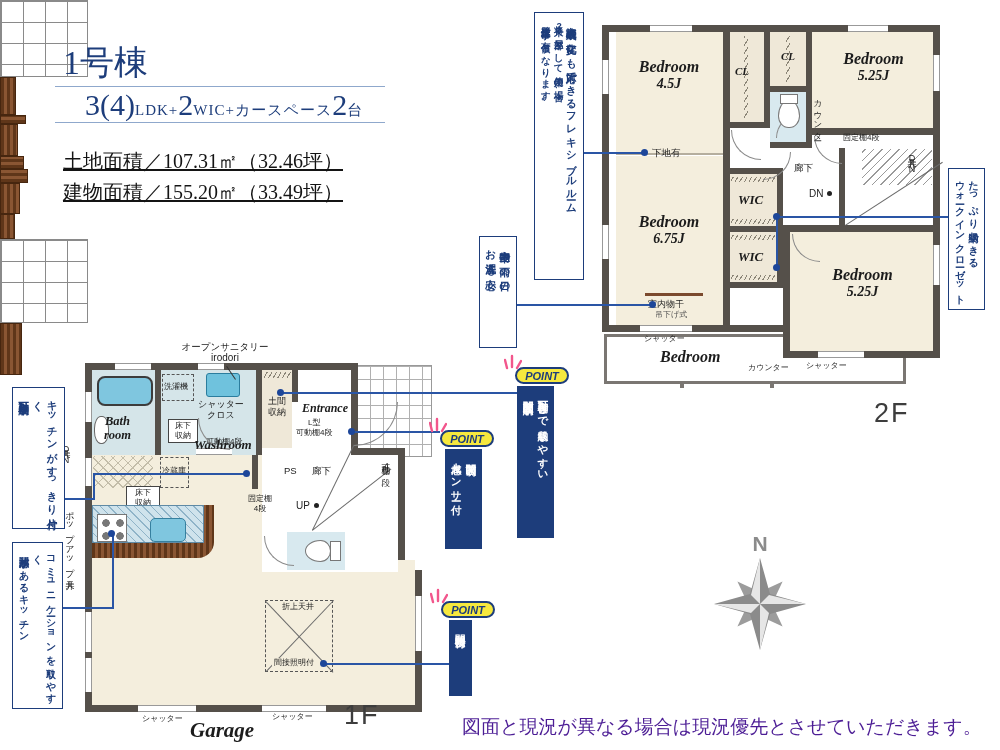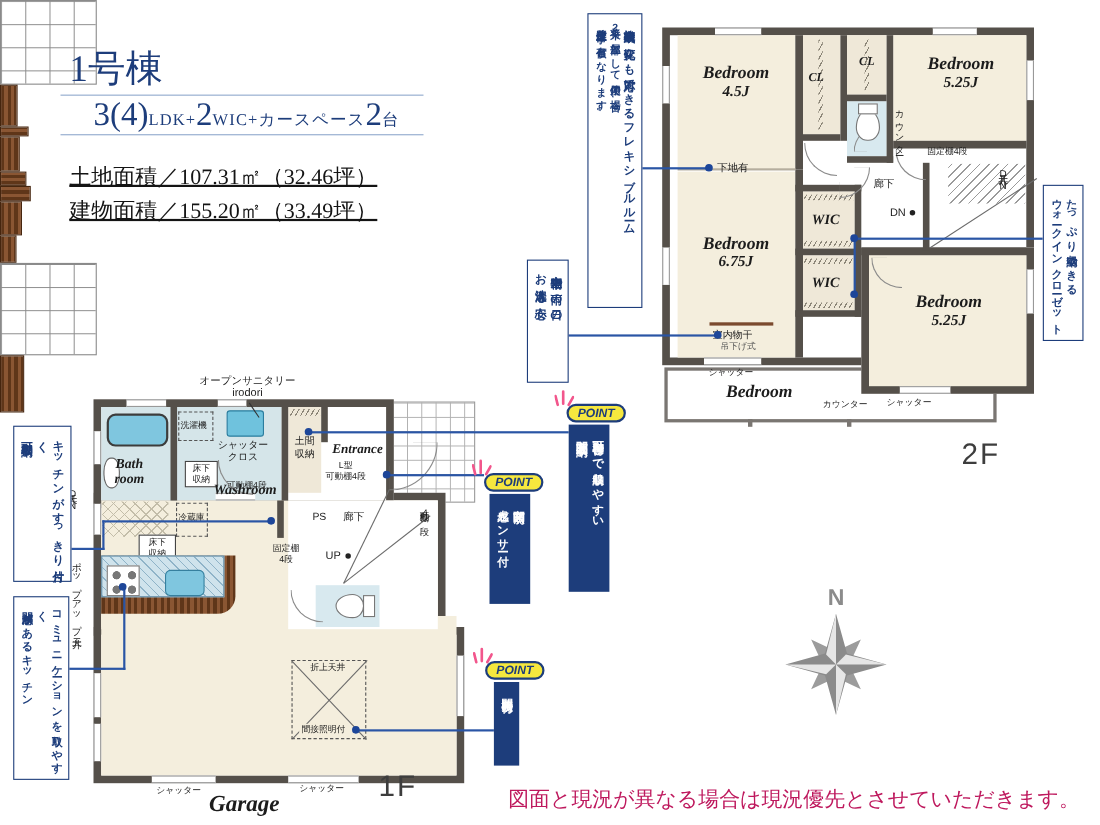--- a/index.html
+++ b/index.html
@@ -372,15 +372,15 @@
     <svg width="130" height="132" viewBox="0 0 130 132" style="position:absolute;left:0;top:0;">
       <polygon points="65,60 87.6,49.4 77,72 87.6,94.6 65,84 42.4,94.6 53,72 42.4,49.4" fill="#9c9c9c"></polygon>
       <polygon points="65,26 75,62 111,72 75,82 65,118 55,82 19,72 55,62" fill="#8b8b8b"></polygon>
       <polygon points="65,26 65,72 56,63" fill="#e6e6e6"></polygon>
       <polygon points="111,72 65,72 74,63" fill="#e6e6e6"></polygon>
       <polygon points="65,118 65,72 74,81" fill="#e6e6e6"></polygon>
       <polygon points="19,72 65,72 56,81" fill="#e6e6e6"></polygon>
     </svg>
   </div>
 
-  <div class="a" style="left:462px;top:714px;font-size:19px;color:#be185d;">図面と現況が異なる場合は現況優先とさせていただきます。</div>
+  <div class="a" style="left:462px;top:714px;font-size:19px;color:#4c1d95;">図面と現況が異なる場合は現況優先とさせていただきます。</div>
 
 </div>
 
 </body></html>

